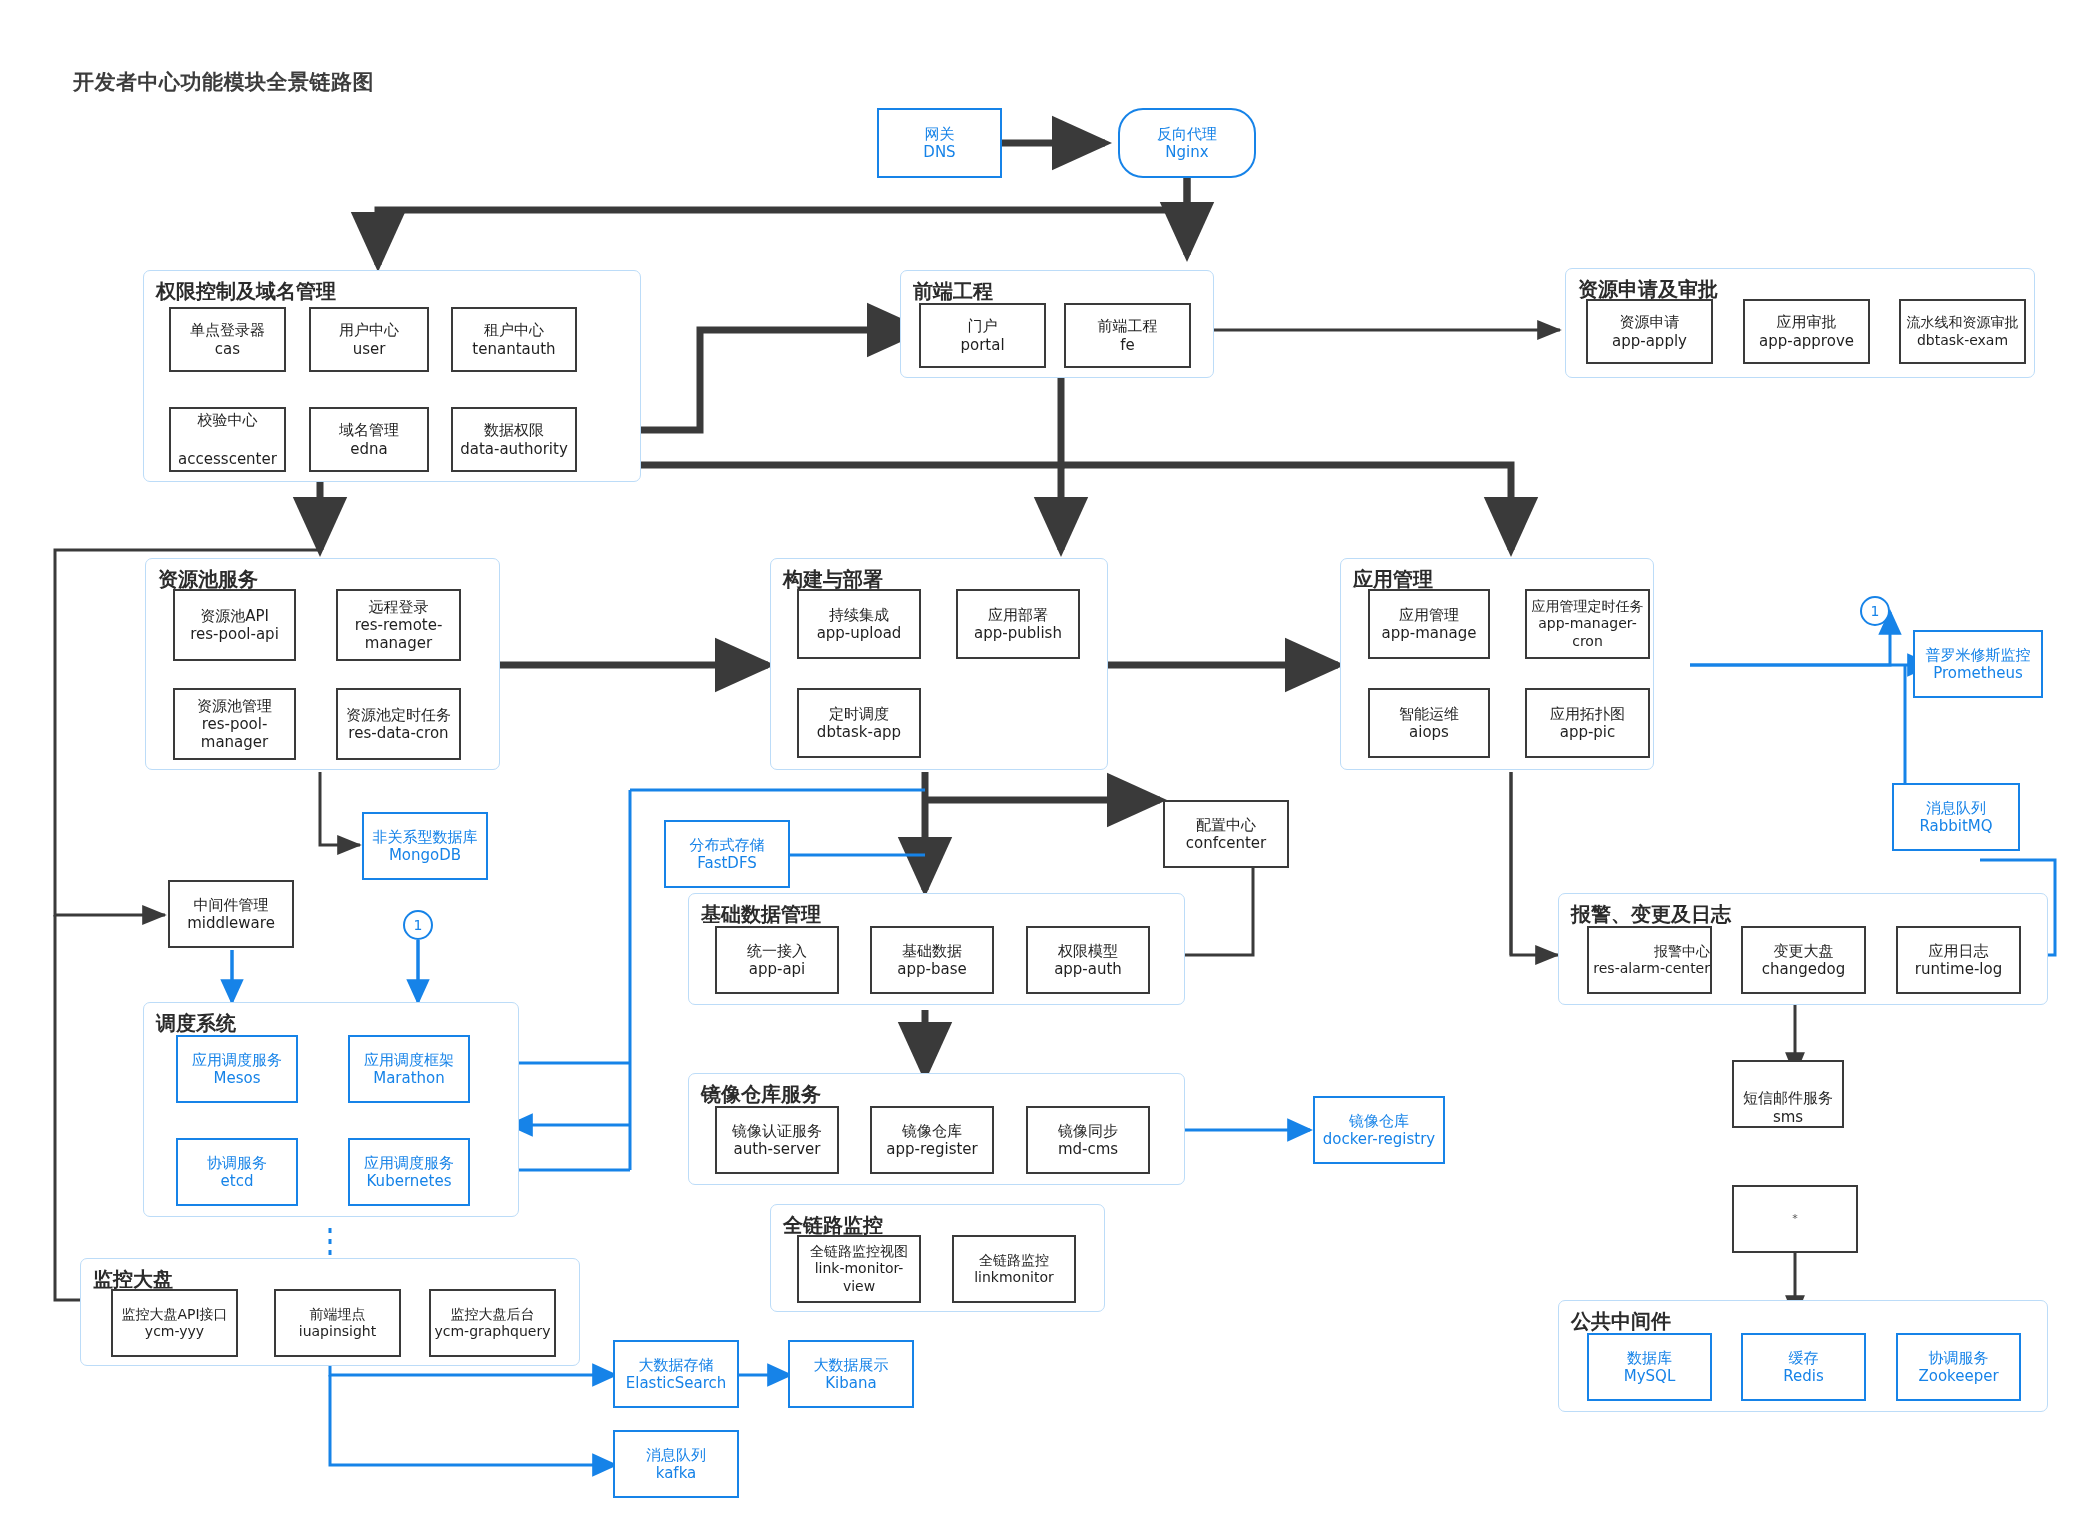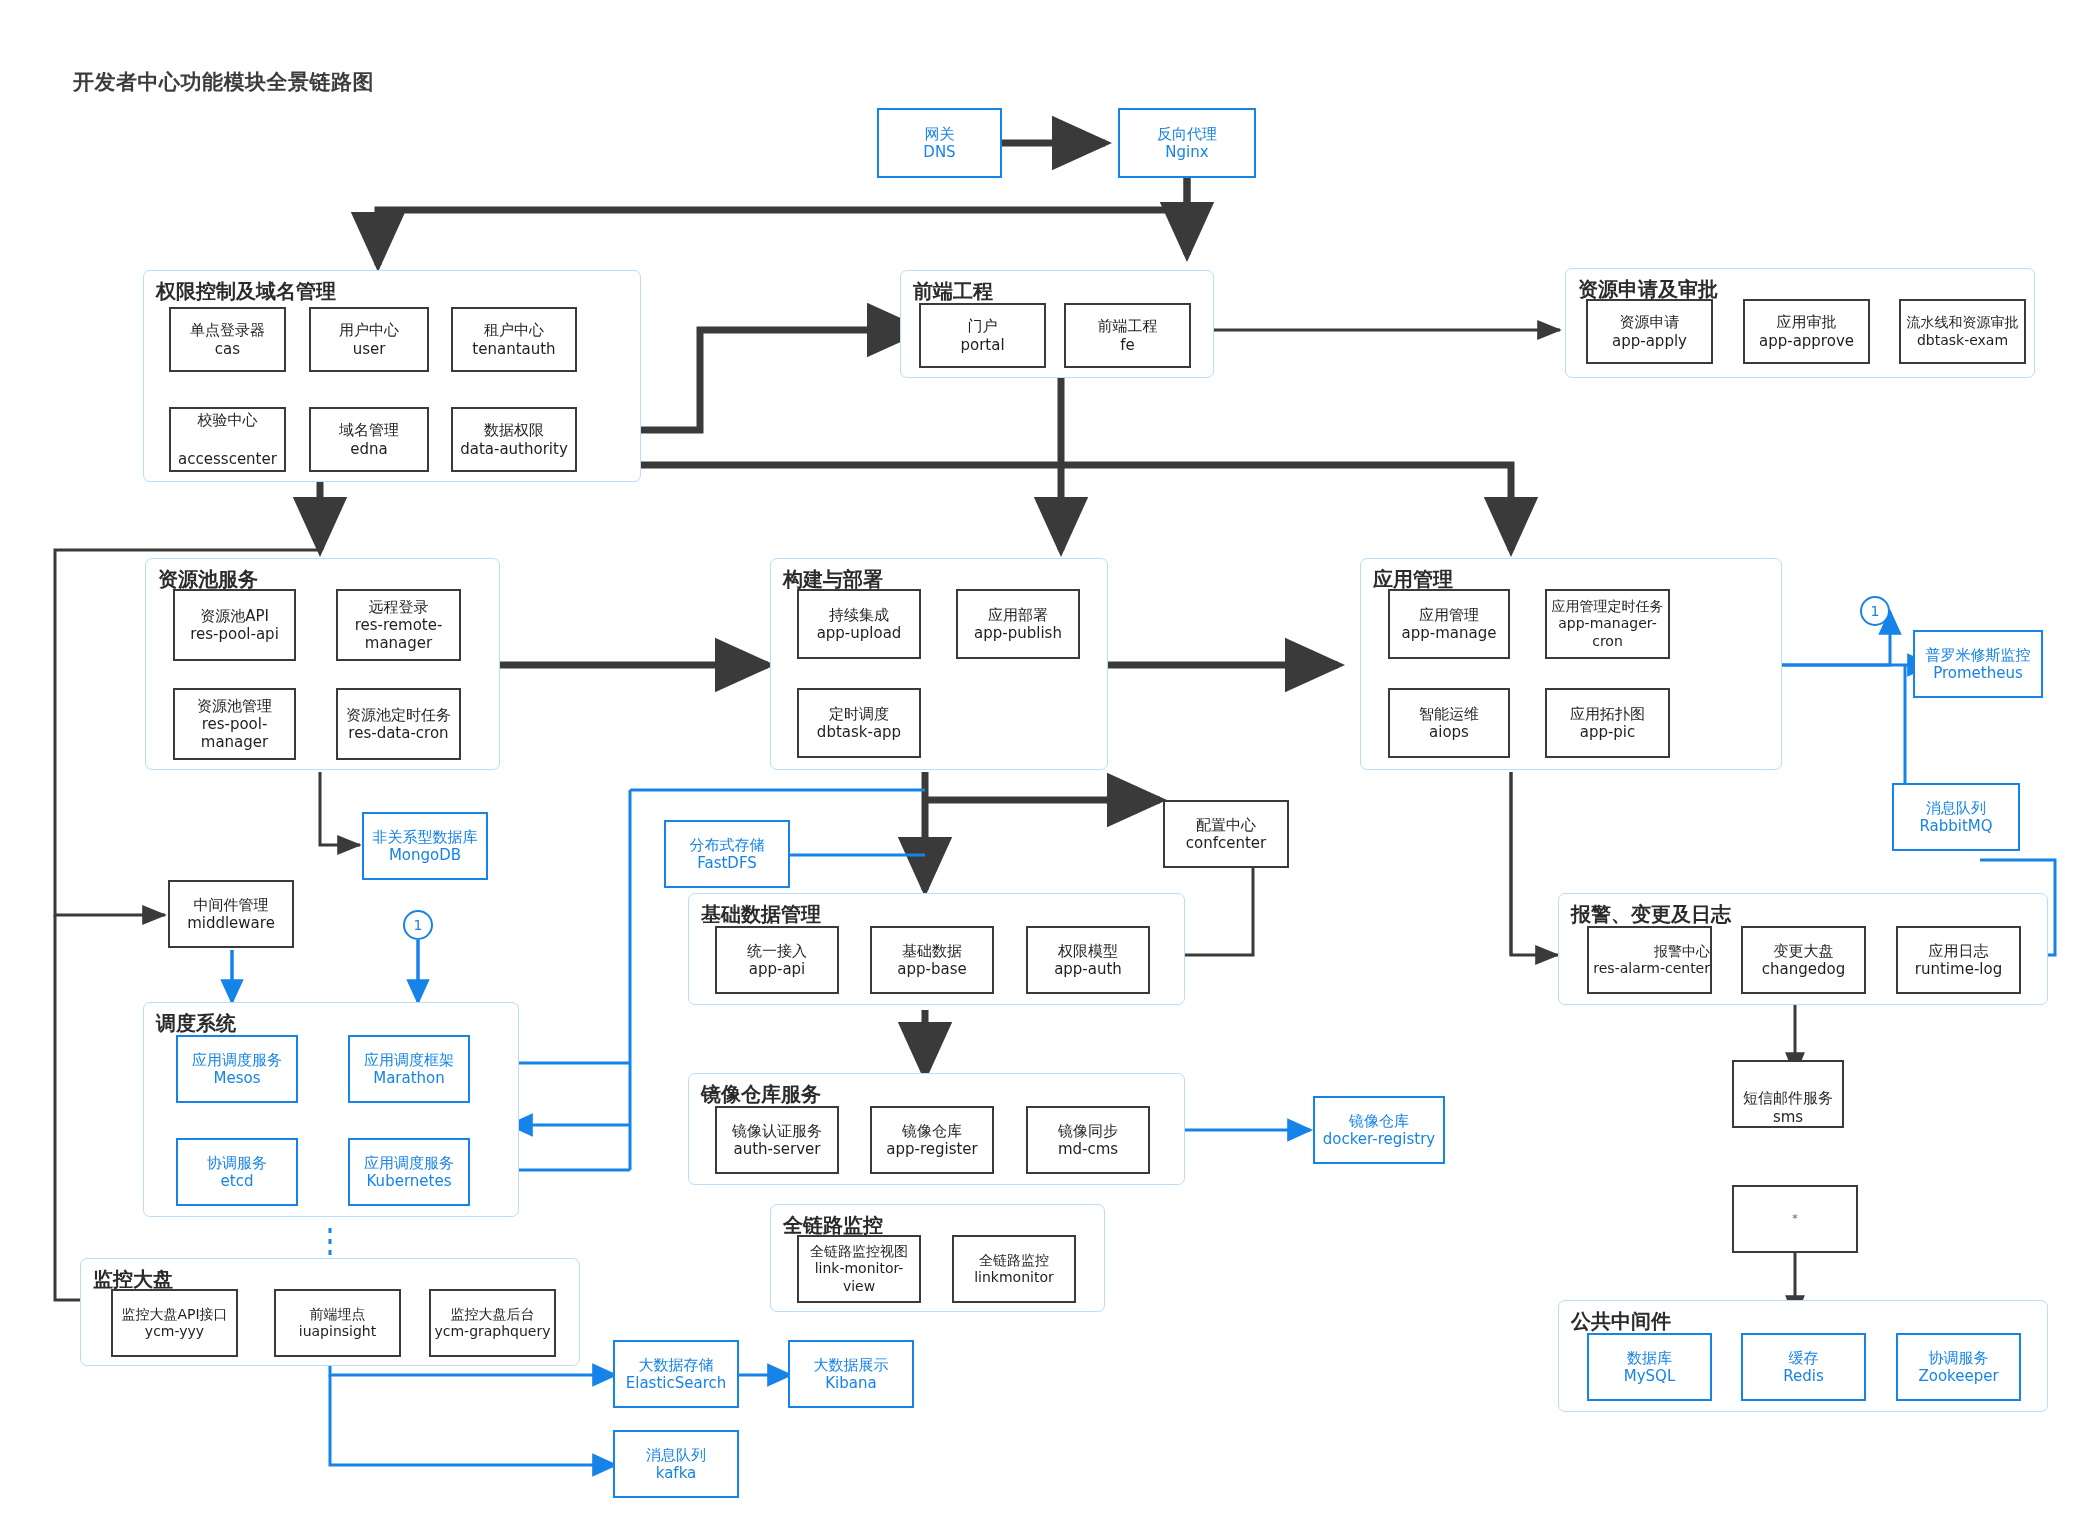--- a/index.html
+++ b/index.html
@@ -153,21 +153,21 @@
       <path d="M330,1228 L330,1255"></path>
     </g>
   </svg>
 
   <div class="title" style="left:73px;top:68px;">开发者中心功能模块全景链路图</div>
 
   <div class="node blue" style="left:877px;top:108px;width:125px;height:70px;">
     <span class="l1">网关</span>
     <span class="l2">DNS</span>
   </div>
-  <div class="node blue" style="left:1118px;top:108px;width:138px;height:70px;">
+  <div class="node blue" style="left:1118px;top:108px;width:138px;height:70px;border-radius:25px;">
     <span class="l1">反向代理</span>
     <span class="l2">Nginx</span>
   </div>
 
   <div class="group" style="left:143px;top:270px;width:498px;height:212px;">
     <div class="glabel">权限控制及域名管理</div>
     <div class="node dark" style="left:25px;top:36px;width:117px;height:65px;">
       <span class="l1">单点登录器</span>
       <span class="l2">cas</span>
       </div>
@@ -250,21 +250,21 @@
     <div class="node dark" style="left:185px;top:30px;width:124px;height:70px;">
       <span class="l1">应用部署</span>
       <span class="l2">app-publish</span>
       </div>
     <div class="node dark" style="left:26px;top:129px;width:124px;height:70px;">
       <span class="l1">定时调度</span>
       <span class="l2">dbtask-app</span>
       </div>
   </div>
 
-  <div class="group" style="left:1340px;top:558px;width:422px;height:212px;margin-left:20px;">
+  <div class="group" style="left:1340px;top:558px;width:314px;height:212px;">
     <div class="glabel">应用管理</div>
     <div class="node dark" style="left:27px;top:30px;width:122px;height:70px;">
       <span class="l1">应用管理</span>
       <span class="l2">app-manage</span>
       </div>
     <div class="node dark small" style="left:184px;top:30px;width:125px;height:70px;">
       <span class="l1">应用管理定时任务</span>
       <span class="l2">app-manager-cron</span>
       </div>
     <div class="node dark" style="left:27px;top:129px;width:122px;height:70px;">

